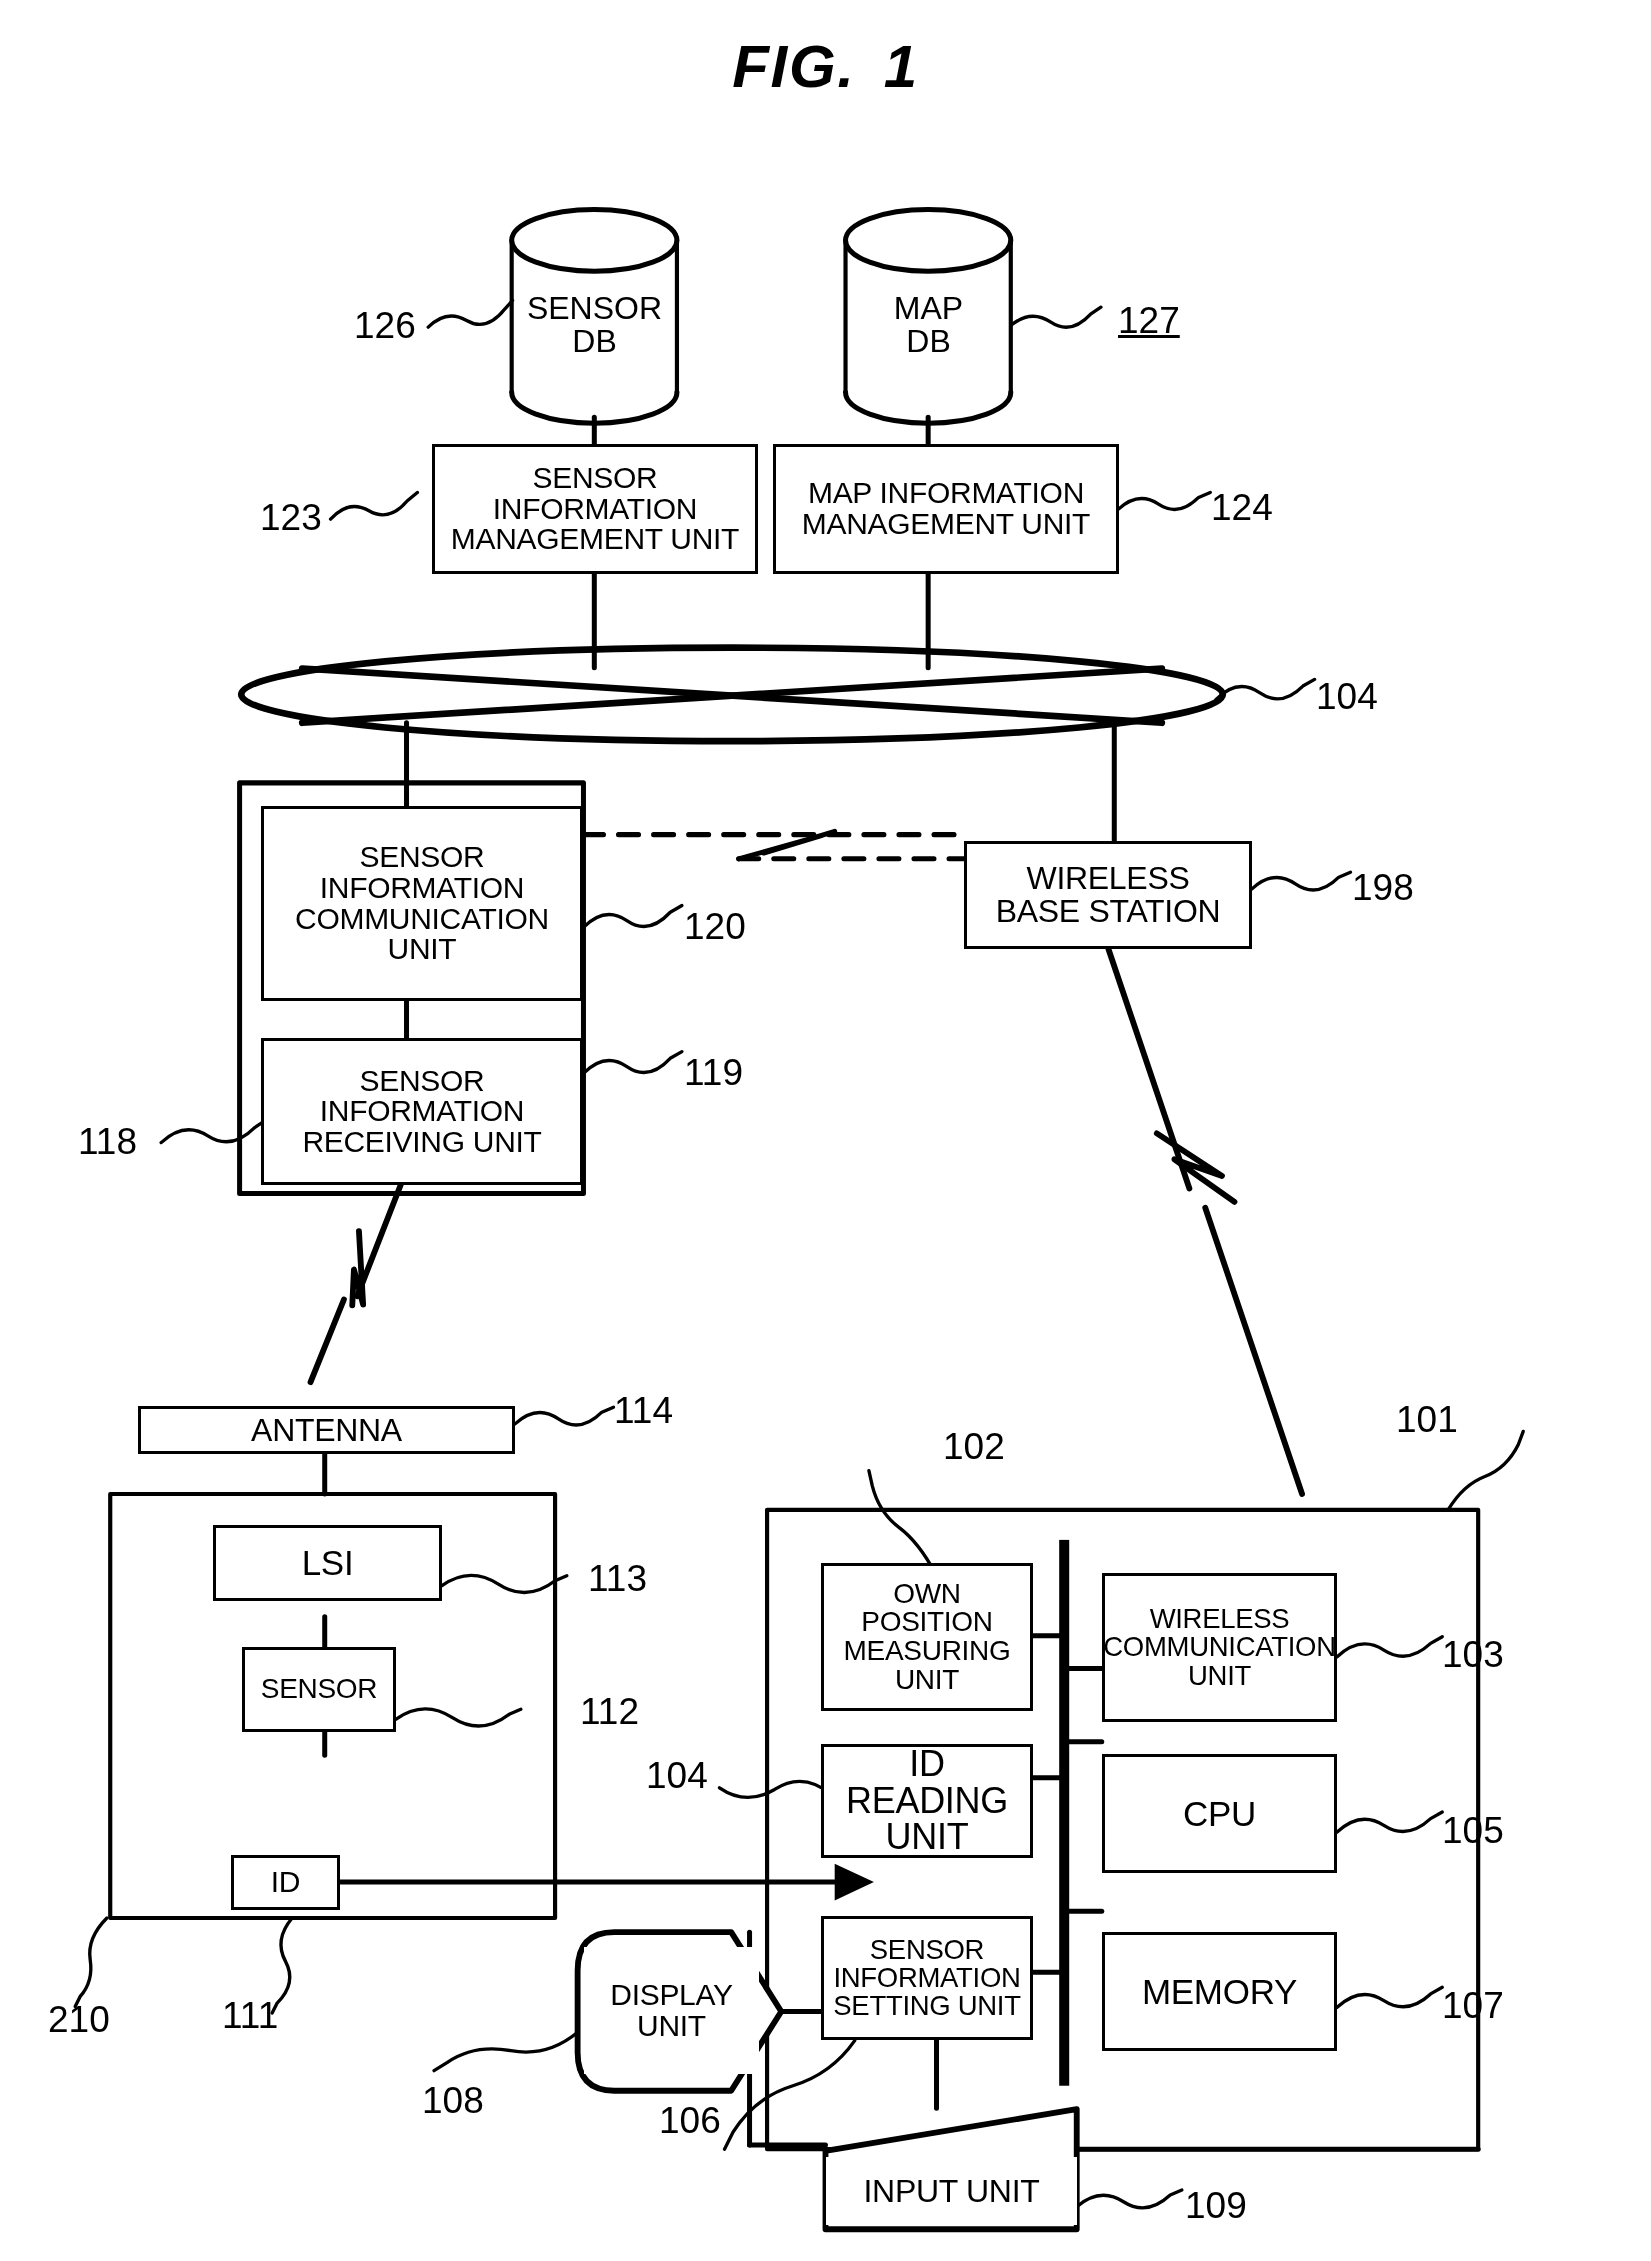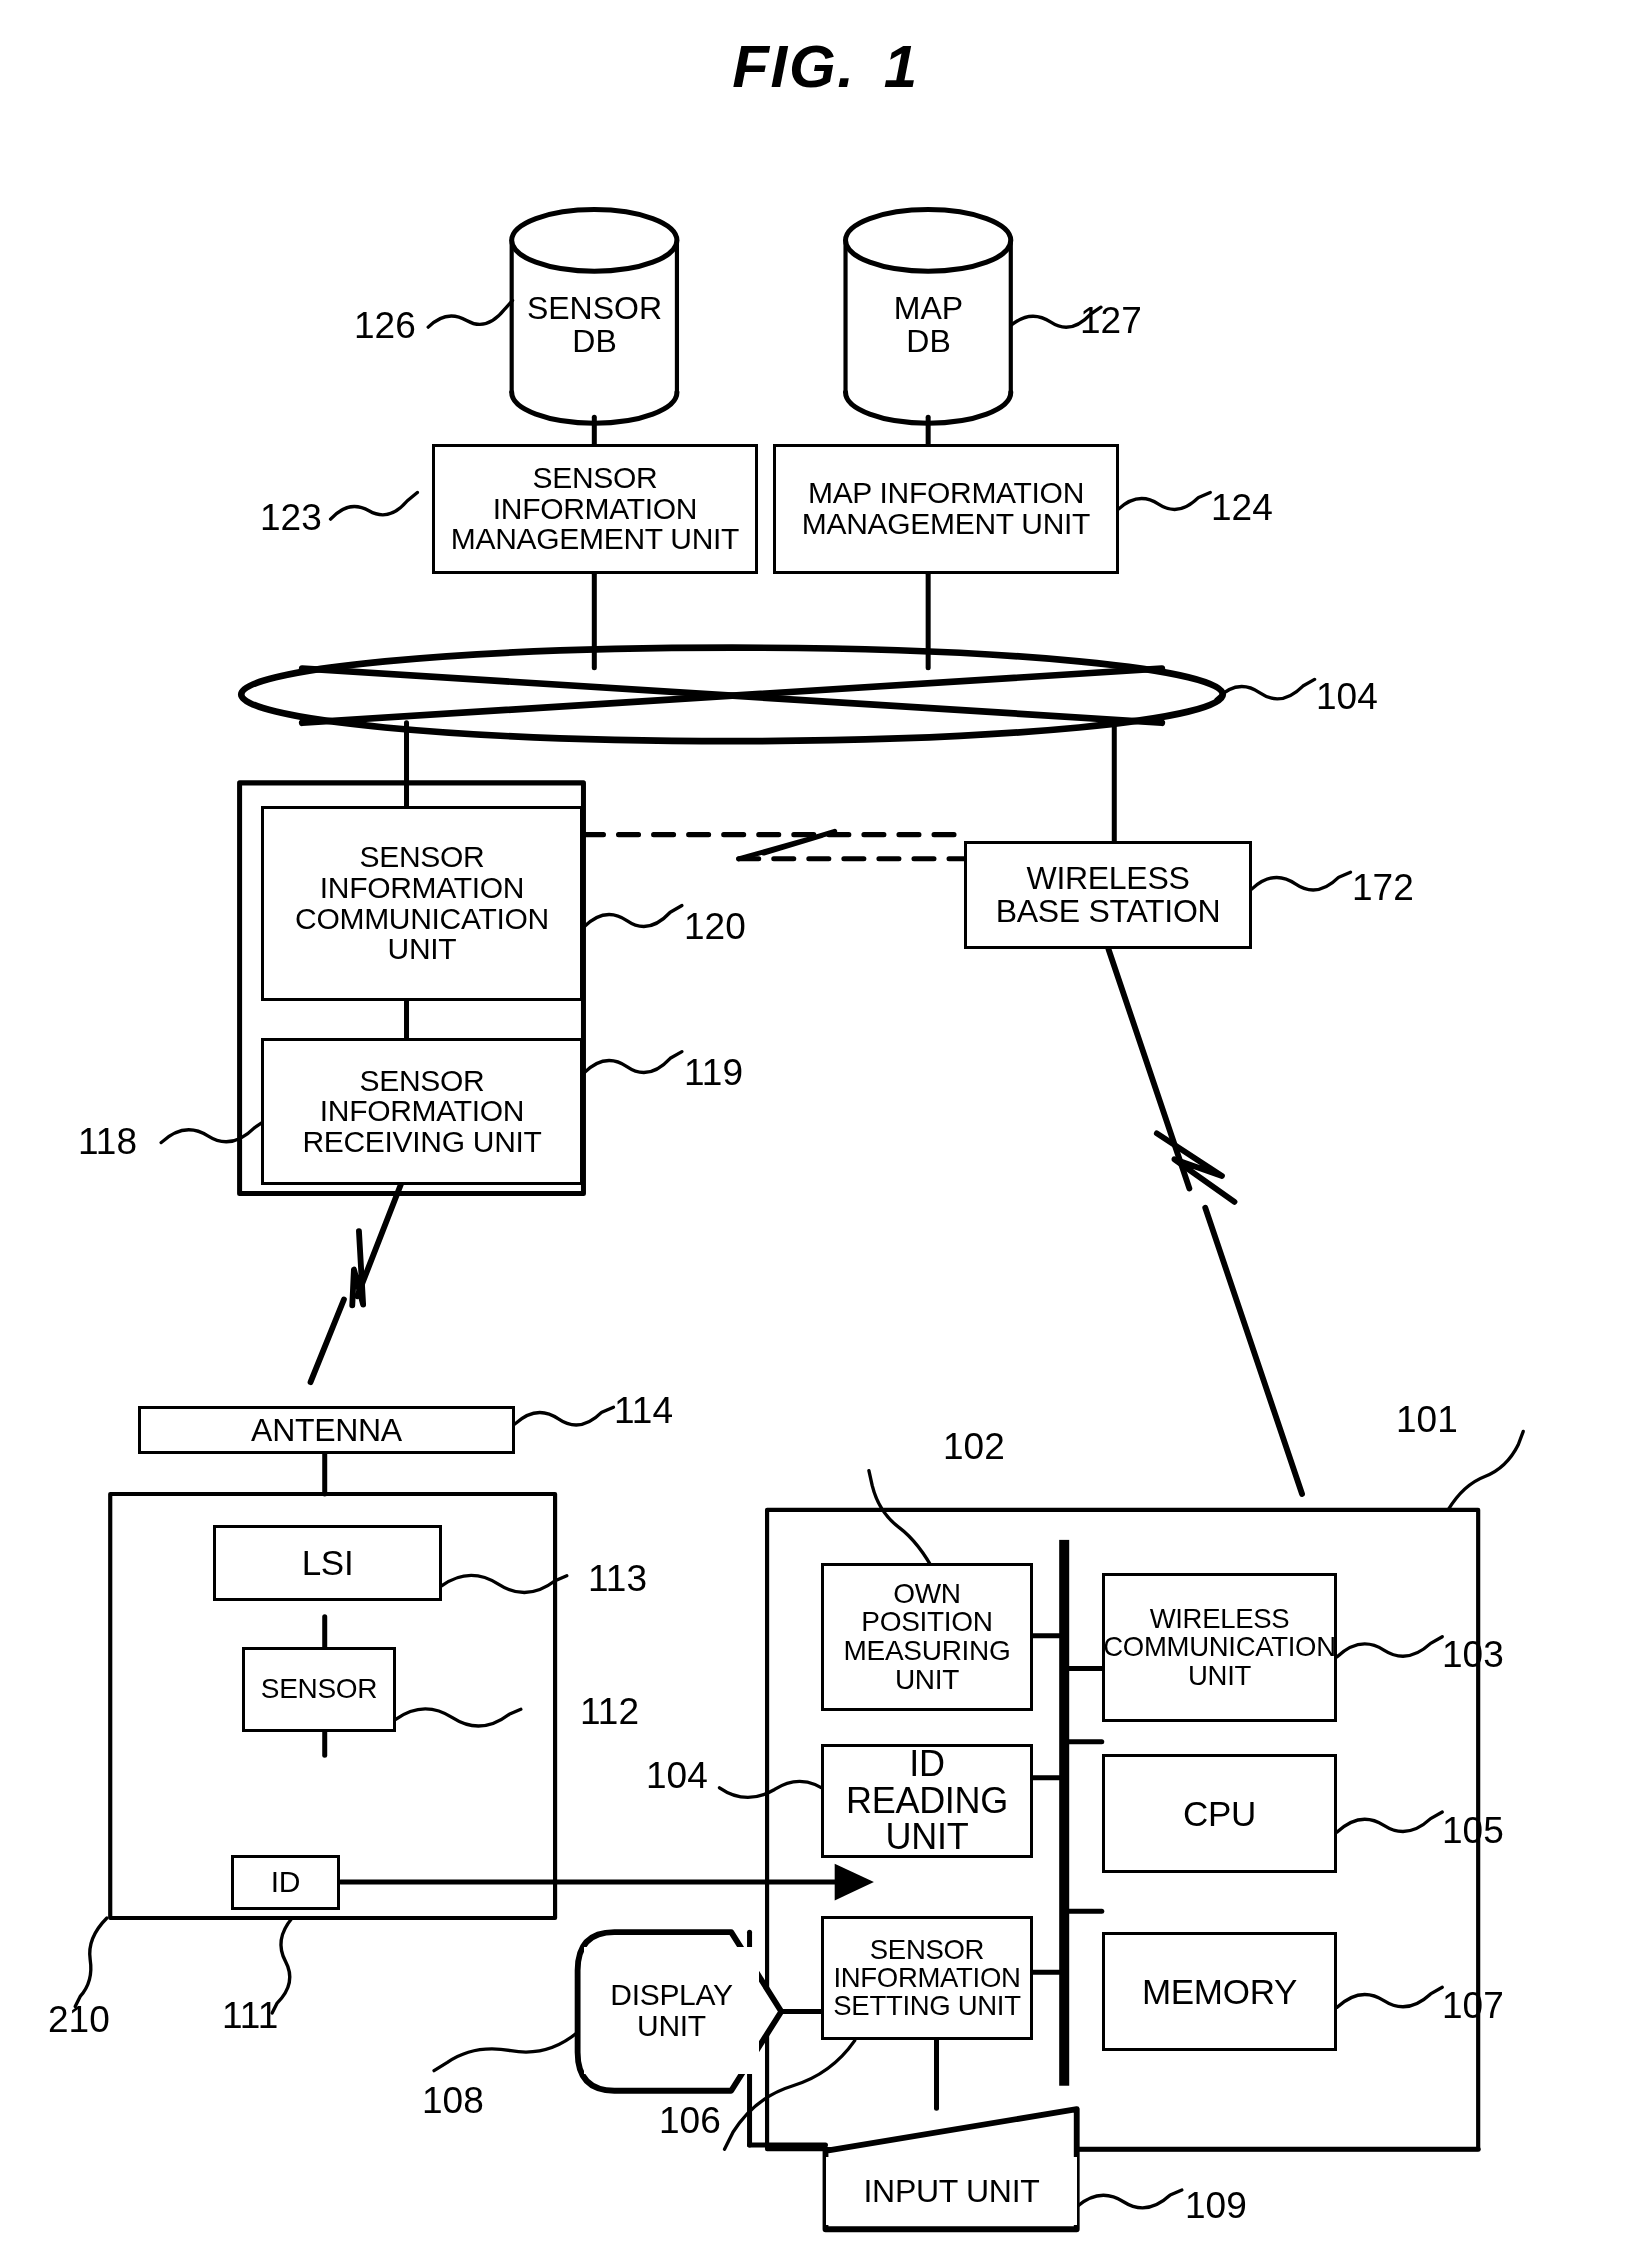--- a/index.html
+++ b/index.html
@@ -178,21 +178,21 @@
   <div class="dbtext" style="left:512px;top:292px;width:165px;font-size:32px;">
     <span class="txt">SENSOR</span>
     <span class="txt">DB</span>
   </div>
   <div class="lbl" style="left:354px;top:305px;">126</div>
 
   <div class="dbtext" style="left:846px;top:292px;width:165px;font-size:32px;">
     <span class="txt">MAP</span>
     <span class="txt">DB</span>
   </div>
-  <div class="lbl" style="left:1080px;top:300px;">127</div>
+  <div class="lbl" style="left:1118px;top:300px;text-decoration:underline;">127</div>
 
   <div class="node box" style="left:432px;top:444px;width:326px;height:130px;font-size:30px;">
     <div>
       <span class="txt">SENSOR</span>
       <span class="txt">INFORMATION</span>
       <span class="txt">MANAGEMENT UNIT</span>
     </div>
   </div>
   <div class="lbl" style="left:260px;top:497px;">123</div>
 
@@ -226,21 +226,21 @@
   <div class="lbl" style="left:684px;top:1052px;">119</div>
 
   <div class="lbl" style="left:78px;top:1121px;">118</div>
 
   <div class="node box" style="left:964px;top:841px;width:288px;height:108px;font-size:32px;">
     <div>
       <span class="txt">WIRELESS</span>
       <span class="txt">BASE STATION</span>
     </div>
   </div>
-  <div class="lbl" style="left:1352px;top:867px;">172</div>
+  <div class="lbl" style="left:1352px;top:867px;">198</div>
 
   <div class="node box" style="left:138px;top:1406px;width:377px;height:48px;font-size:32px;">
     <span>ANTENNA</span>
   </div>
   <div class="lbl" style="left:614px;top:1390px;">114</div>
 
   <div class="node box" style="left:213px;top:1525px;width:229px;height:76px;font-size:35px;">
     <span>LSI</span>
   </div>
   <div class="lbl" style="left:588px;top:1558px;">113</div>

